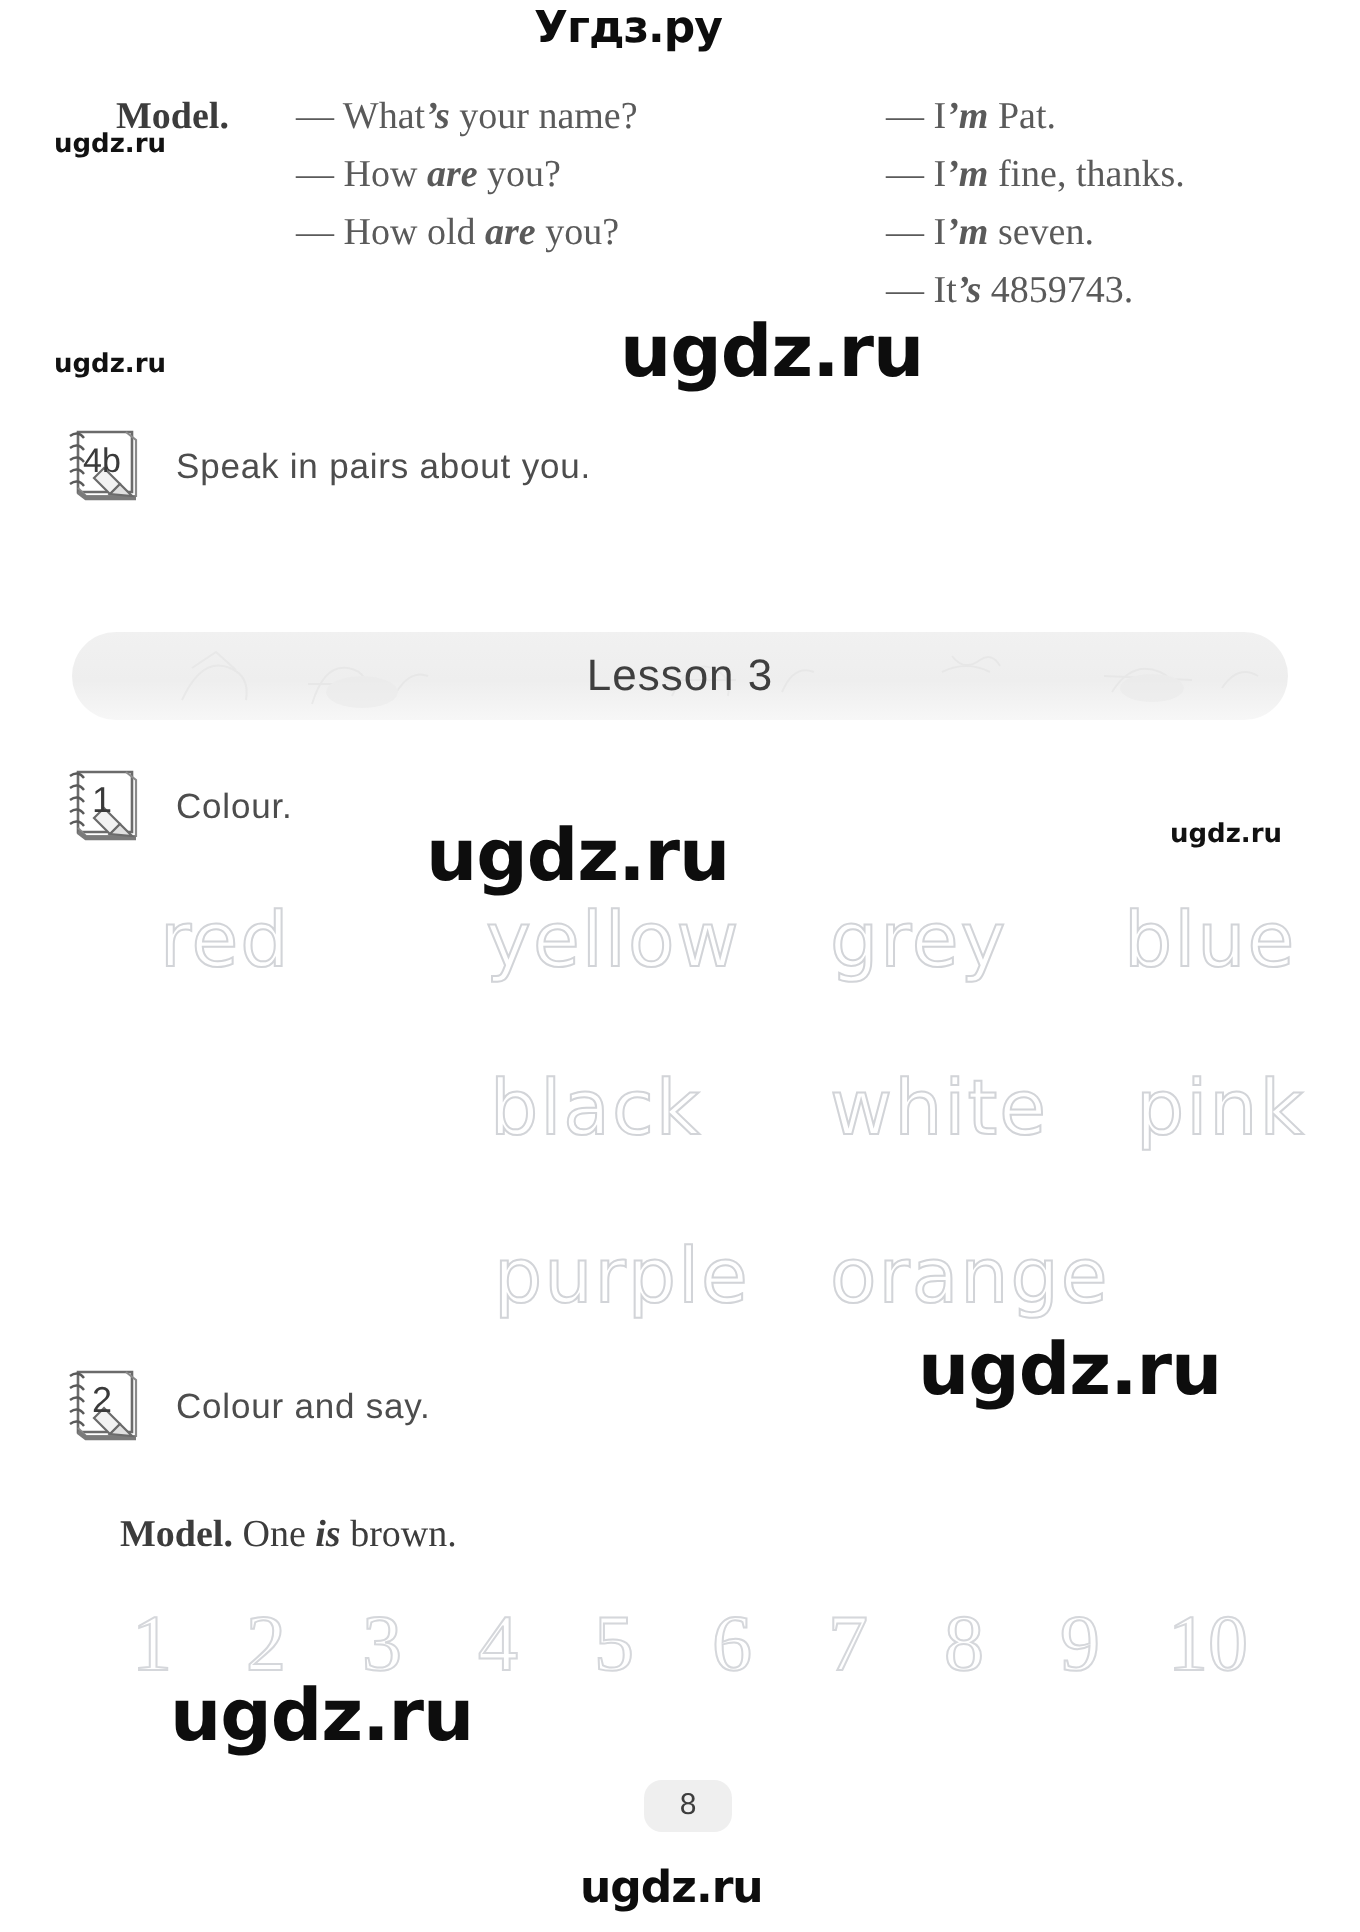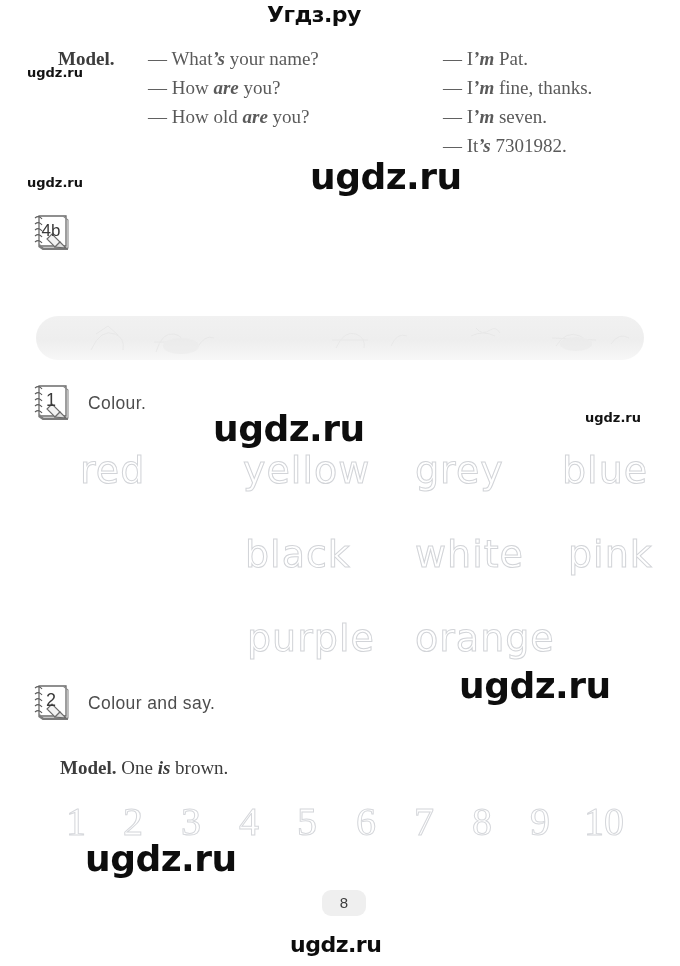--- a/index.html
+++ b/index.html
@@ -250,21 +250,21 @@
       <div class="dlg-line">
         <span class="dash">—</span>
         <span>I</span><i>’m</i><span> fine, thanks.</span>
       </div>
       <div class="dlg-line">
         <span class="dash">—</span>
         <span>I</span><i>’m</i><span> seven.</span>
       </div>
       <div class="dlg-line">
         <span class="dash">—</span>
-        <span>It</span><i>’s</i><span> 7301982.</span>
+        <span>It</span><i>’s</i><span> 4859743.</span>
       </div>
     </div>
   </div>
 
   <div class="wm-sm wm-sm-1">ugdz.ru</div>
   <div class="wm wm-big-1">ugdz.ru</div>
   <div class="wm-sm wm-sm-2">ugdz.ru</div>
 
   <div class="ex-row ex-4b">
     <div class="ex-icon">
@@ -279,20 +279,21 @@
           <path d="M5 26 q4 -3 7 1"></path>
           <path d="M5 32 q4 -3 7 1"></path>
         </g>
         <g transform="translate(17,15)">
           <path d="M0 14 L5 9 L13 17 L8 22 Z" fill="#f2f2f2" stroke="#6b6b6b" stroke-width="1.1"></path>
           <path d="M13 17 L19 23 L8 22 Z" fill="#e0e0e0" stroke="#6b6b6b" stroke-width="1.1"></path>
         </g>
         <text x="21" y="26" font-family="Liberation Sans, sans-serif" font-size="17" fill="#3a3a3a" text-anchor="middle">4b</text>
       </svg>
     </div>
+    <div class="ex-text">Speak in pairs about you.</div>
   </div>
 
   <div class="lesson-banner">
     <svg class="lesson-ghost" width="608" height="44" viewBox="0 0 608 44">
       <g stroke="#e2e2e2" stroke-width="1" fill="none">
         <path d="M55 34 q10 -22 24 -16 q10 4 8 16"></path>
         <path d="M60 18 l12 -8 l10 9"></path>
         <path d="M120 36 q6 -20 18 -18 q12 2 10 18"></path>
         <path d="M118 26 l40 0"></path>
         <path d="M160 34 q8 -16 18 -12"></path>
@@ -303,20 +304,21 @@
         <path d="M435 20 q12 -6 24 0"></path>
         <path d="M520 30 q10 -16 24 -10 q10 5 6 12"></path>
         <path d="M516 22 l44 2"></path>
         <path d="M575 28 q8 -12 18 -6"></path>
       </g>
       <g fill="#eaeaea">
         <ellipse cx="145" cy="30" rx="18" ry="8"></ellipse>
         <ellipse cx="540" cy="28" rx="16" ry="7"></ellipse>
       </g>
     </svg>
+    <div class="lesson-title">Lesson 3</div>
   </div>
 
   <div class="ex-row ex-1">
     <div class="ex-icon">
       <svg width="46" height="46" viewBox="0 0 46 46">
         <path d="M9 6 L36 6 L36 36 L9 36 Z" fill="#ffffff" stroke="#6b6b6b" stroke-width="1.3"></path>
         <path d="M33 6 L38 10 L38 38 L13 38 L9 34" fill="none" stroke="#8a8a8a" stroke-width="1.1"></path>
         <path d="M9 36 L13 39 L38 39" fill="none" stroke="#7a7a7a" stroke-width="2.2"></path>
         <g stroke="#5a5a5a" stroke-width="1.2" fill="none">
           <path d="M5 8 q4 -3 7 1"></path>

